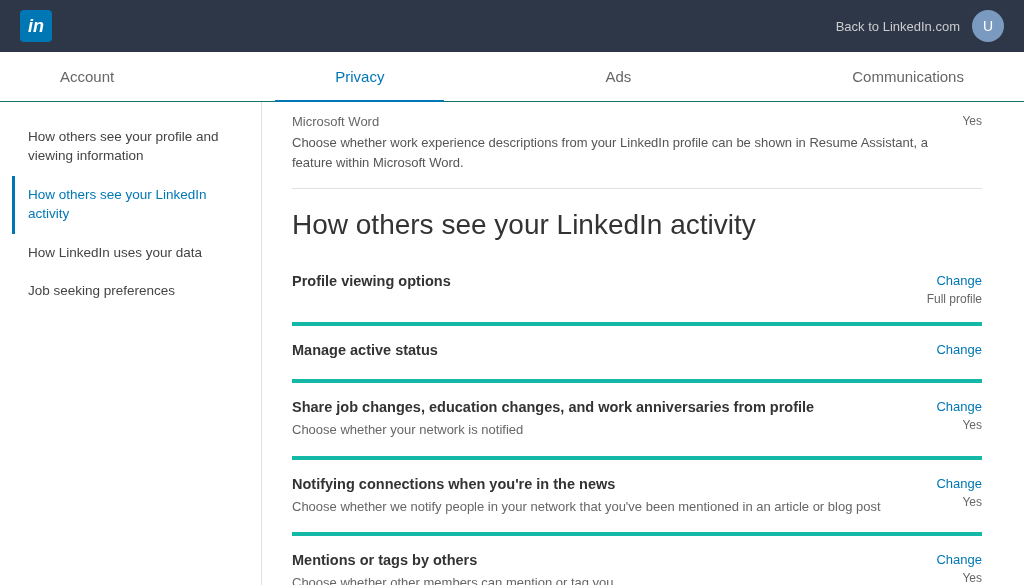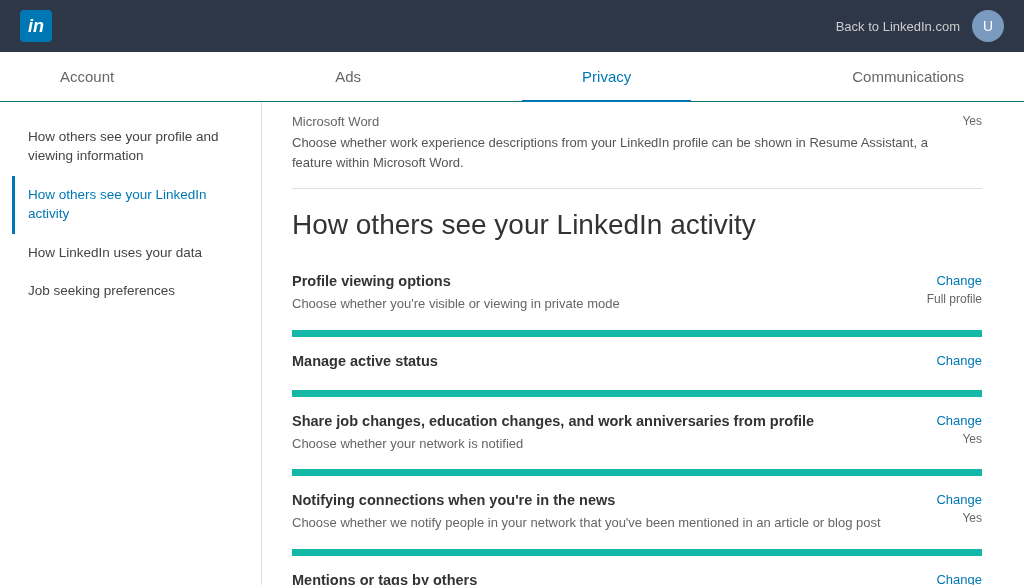--- a/index.html
+++ b/index.html
@@ -150,21 +150,21 @@
     
     .section-heading {
       font-size: 28px;
       font-weight: 400;
       color: #333;
       margin: 20px 0 16px 0;
     }
 
     
     .setting-row {
-      border-bottom: 7px solid #14b8a6;
+      border-bottom: 4px solid #14b8a6;
       padding: 16px 0;
       display: flex;
       justify-content: space-between;
       align-items: flex-start;
     }
     .setting-row-left {
       flex: 1;
       max-width: 680px;
     }
     .setting-title {
@@ -207,22 +207,22 @@
   <div class="top-bar-right">
     <a class="back-link">Back to LinkedIn.com</a>
     <div class="avatar">
       <span>U</span>
     </div>
   </div>
 </div>
 
 <nav class="tab-nav">
   <a class="tab-item">Account</a>
+  <a class="tab-item active">Privacy</a>
   <a class="tab-item">Ads</a>
-  <a class="tab-item active">Privacy</a>
   <a class="tab-item">Communications</a>
 </nav>
 
 <div class="main-layout">
 
   <aside class="sidebar">
     <div class="sidebar-item">How others see your profile and viewing information</div>
     <div class="sidebar-item active">How others see your LinkedIn activity</div>
     <div class="sidebar-item">How LinkedIn uses your data</div>
     <div class="sidebar-item">Job seeking preferences</div>
@@ -236,21 +236,20 @@
         <div class="section-partial-desc">Choose whether work experience descriptions from your LinkedIn profile can be shown in Resume Assistant, a feature within Microsoft Word.</div>
       </div>
       <div class="section-partial-status">Yes</div>
     </div>
 
     <h1 class="section-heading">How others see your LinkedIn activity</h1>
 
     <div class="setting-row">
       <div class="setting-row-left">
         <div class="setting-title">Profile viewing options</div>
-        <div class="setting-desc">Choose whether you're visible or viewing in private mode</div>
       </div>
       <div class="setting-row-right">
         <span class="change-link">Change</span>
         <span class="setting-value">Full profile</span>
       </div>
     </div>
 
     <div class="setting-row">
       <div class="setting-row-left">
         <div class="setting-title">Manage active status</div>

